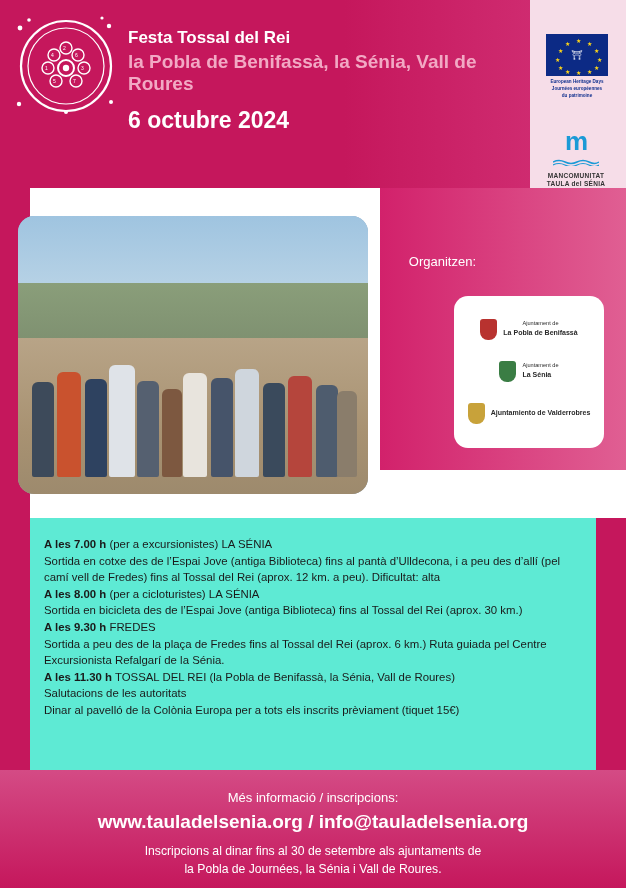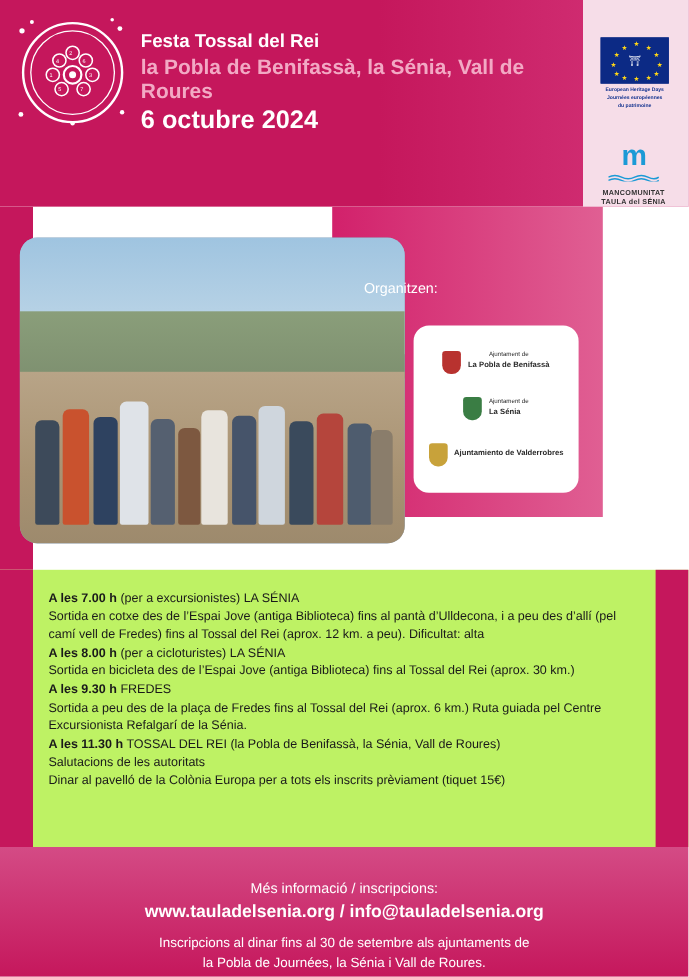--- a/index.html
+++ b/index.html
@@ -66,21 +66,21 @@
   .subtitle2 {
     color: #f2a9c4;
     font-size: 19px;
     font-weight: bold;
     margin-top: 3px;
   }
   .datetitle {
     color: #ffffff;
     font-size: 23px;
     font-weight: bold;
-    margin-top: 0;
+    margin-top: 12px;
   }
 
   
   .eu-logo {
     position: absolute;
     right: 12px; top: 34px;
     width: 74px;
     text-align: center;
   }
   .eu-flag {
@@ -133,21 +133,21 @@
     font-weight: bold;
     color: #333333;
     line-height: 1.3;
     letter-spacing: 0.3px;
   }
 
   
   .mid {
     position: absolute;
     top: 188px; left: 0;
-    width: 548px;
+    width: 626px;
     height: 330px;
     background: #ffffff;
   }
   .mid-pink-left {
     position: absolute;
     left: 0; top: 0;
     width: 30px; height: 330px;
     background: #c5175c;
   }
   .mid-pink-right {
@@ -220,21 +220,21 @@
   }
   .logo-lbl b { font-size: 7px; }
   .logo-row.center { justify-content: center; }
   .logo-lbl.c { text-align: center; }
 
   
   .content {
     position: absolute;
     top: 518px; left: 0;
     width: 626px; height: 252px;
-    background: #bef264;
+    background: #5eead4;
   }
   .content .pinkbar-l {
     position: absolute; left:0; top:0; width:30px; height:252px;
     background:#c5175c;
   }
   .content .pinkbar-r {
     position: absolute; right:0; top:0; width:30px; height:252px;
     background:#c5175c;
   }
   .sched {
@@ -249,24 +249,24 @@
   .sched p { margin-bottom: 0.5px; }
 
   
   .footer {
     position: absolute;
     left: 0; bottom: 0;
     width: 626px; height: 118px;
     background: linear-gradient(180deg,#d44b85 0%, #c5175c 100%);
     color: #ffffff;
     text-align: center;
-    padding-top: 30px;
+    padding-top: 20px;
   }
   .footer .l1 { font-size: 13px; margin-bottom: 6px; }
-  .footer .l2 { font-size: 16px; font-weight: bold; margin-bottom: 10px; }
+  .footer .l2 { font-size: 19px; font-weight: bold; margin-bottom: 10px; }
   .footer .l3 { font-size: 12.2px; line-height: 1.45; }
 </style>
 </head>
 <body>
 
 <div class="top-band">
 
   <div class="top-band-right"></div>
 
   <div class="emblem">

